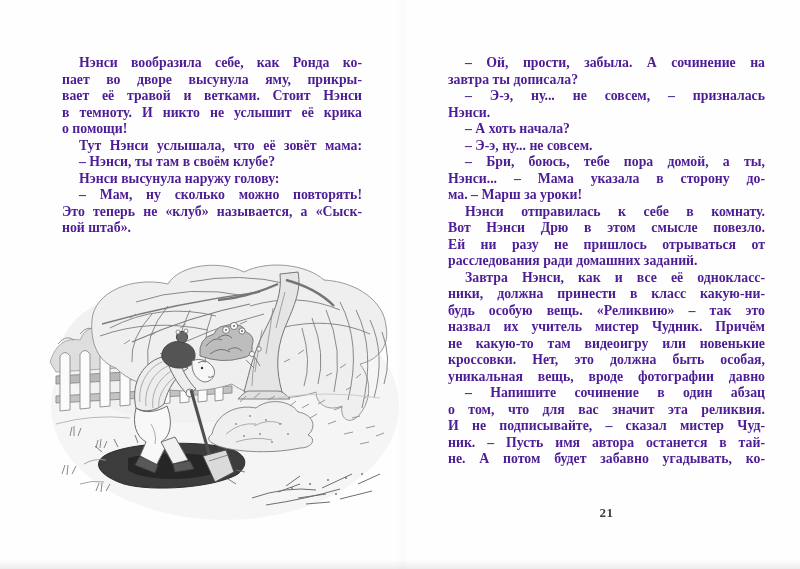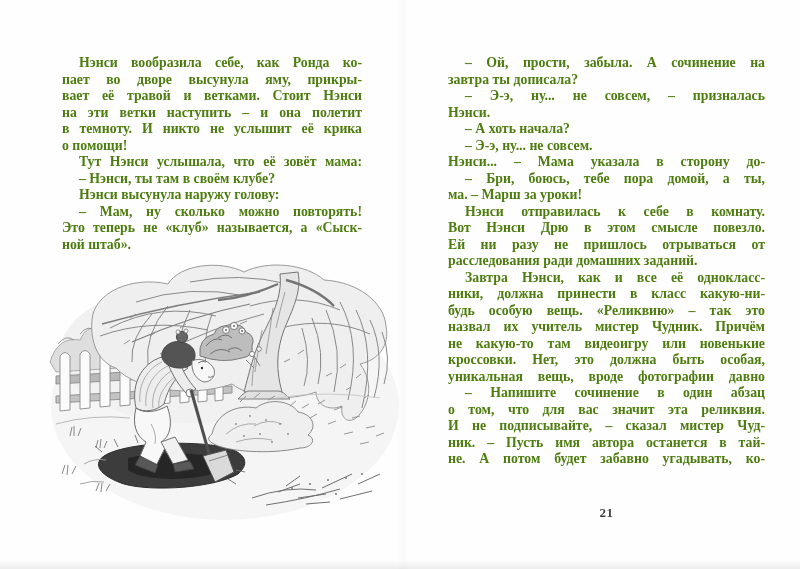--- a/index.html
+++ b/index.html
@@ -3,21 +3,21 @@
 <meta charset="utf-8">
 <style>
   html,body{margin:0;padding:0;background:#ffffff;}
   #screenshot{
     position:relative;width:800px;height:569px;overflow:hidden;
     background:#fefefe;
     font-family:"Liberation Serif","DejaVu Serif",serif;
   }
   .text-col{
     position:absolute;top:55px;
-    color:#4d7c0f;font-size:13.8px;font-weight:600;line-height:16.5px;
+    color:#4c1d95;font-size:13.8px;font-weight:600;line-height:16.5px;
   }
   #left-col{left:62px;width:300px;}
   #right-col{left:448px;width:317px;}
   .para{margin:0;}
   .line{white-space:normal;text-align:left;min-height:16.5px;overflow:hidden;}
   .line.fill{text-align:justify;text-align-last:justify;}
   .line.indent{text-indent:17px;}
   .page-number{
     position:absolute;left:448px;width:317px;top:505px;
     text-align:center;color:#404040;font-size:13px;font-weight:600;letter-spacing:.5px;
@@ -41,21 +41,20 @@
 <body>
 
 <div id="screenshot">
 
   <section>
     <div class="text-col" id="left-col">
         <div class="para">
           <div class="line indent fill">Нэнси вообразила себе, как Ронда ко-</div>
           <div class="line fill">пает во дворе высунула яму, прикры-</div>
           <div class="line fill">вает её травой и ветками. Стоит Нэнси</div>
-          <div class="line fill">на эти ветки наступить – и она полетит</div>
           <div class="line fill">в темноту. И никто не услышит её крика</div>
           <div class="line">о помощи!</div>
         </div>
         <div class="para">
           <div class="line indent fill">Тут Нэнси услышала, что её зовёт мама:</div>
         </div>
         <div class="para">
           <div class="line indent">– Нэнси, ты там в своём клубе?</div>
         </div>
         <div class="para">
@@ -241,22 +240,22 @@
           <div class="line indent fill">– Э-э, ну... не совсем, – призналась</div>
           <div class="line">Нэнси.</div>
         </div>
         <div class="para">
           <div class="line indent">– А хоть начала?</div>
         </div>
         <div class="para">
           <div class="line indent">– Э-э, ну... не совсем.</div>
         </div>
         <div class="para">
+          <div class="line indent fill">– Бри, боюсь, тебе пора домой, а ты,</div>
           <div class="line fill">Нэнси... – Мама указала в сторону до-</div>
-          <div class="line indent fill">– Бри, боюсь, тебе пора домой, а ты,</div>
           <div class="line">ма. – Марш за уроки!</div>
         </div>
         <div class="para">
           <div class="line indent fill">Нэнси отправилась к себе в комнату.</div>
           <div class="line fill">Вот Нэнси Дрю в этом смысле повезло.</div>
           <div class="line fill">Ей ни разу не пришлось отрываться от</div>
           <div class="line">расследования ради домашних заданий.</div>
         </div>
         <div class="para">
           <div class="line indent fill">Завтра Нэнси, как и все её однокласс-</div>

